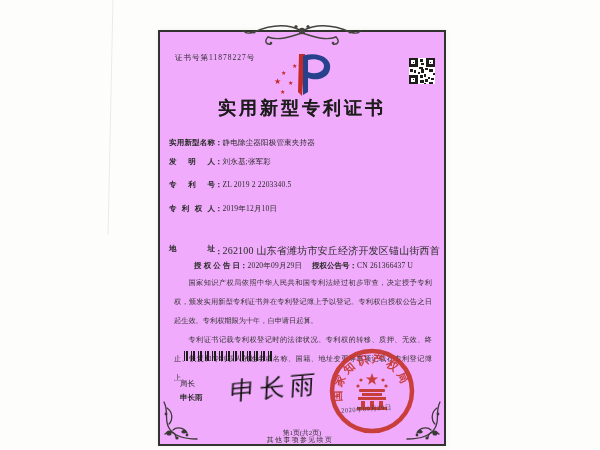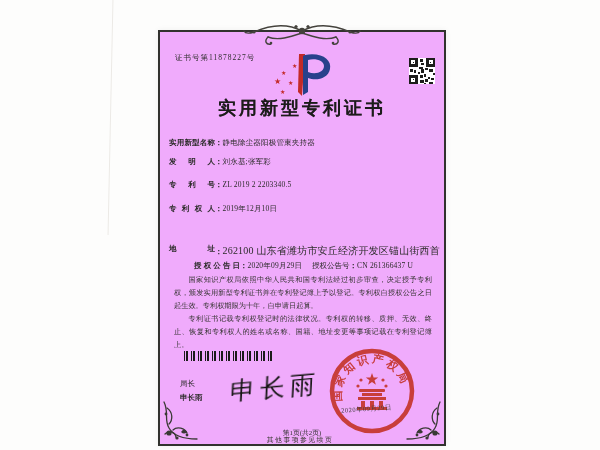--- a/index.html
+++ b/index.html
@@ -33,23 +33,23 @@
     display:inline-block;width:46px;text-align:justify;text-align-last:justify;
     vertical-align:top;font-weight:bold;
   }
   .field-colon{font-weight:bold;}
   .field-value{letter-spacing:0.2px;}
   .row-0{top:106px;}.row-1{top:125px;}.row-2{top:148px;}
   .row-3{top:172px;}.row-4{top:191px;}.row-5{top:212px;}
   .row-5 .field-value{font-size:10px;}
   .row-6{top:229px;padding-left:25px;}
   .grant-no{position:absolute;left:143px;top:0;}
-  .grant-no .g-label{font-weight:normal;}
+  .grant-no .g-label{font-weight:bold;}
   .legal{
-    left:14px;top:242px;width:258px;font-size:7.2px;line-height:13px;
+    left:14px;top:242px;width:258px;font-size:7.2px;line-height:19px;
     text-align:justify;color:#33332f;
   }
   .legal p{margin:0;text-indent:2em;}
   .barcode{
     left:24px;top:319px;width:88px;height:10px;
     background:repeating-linear-gradient(90deg,
       #1c1c1a 0,#1c1c1a 1px,transparent 1px,transparent 2.2px,
       #1c1c1a 2.2px,#1c1c1a 3.6px,transparent 3.6px,transparent 4.6px,
       #1c1c1a 4.6px,#1c1c1a 5.1px,transparent 5.1px,transparent 7px);
   }

